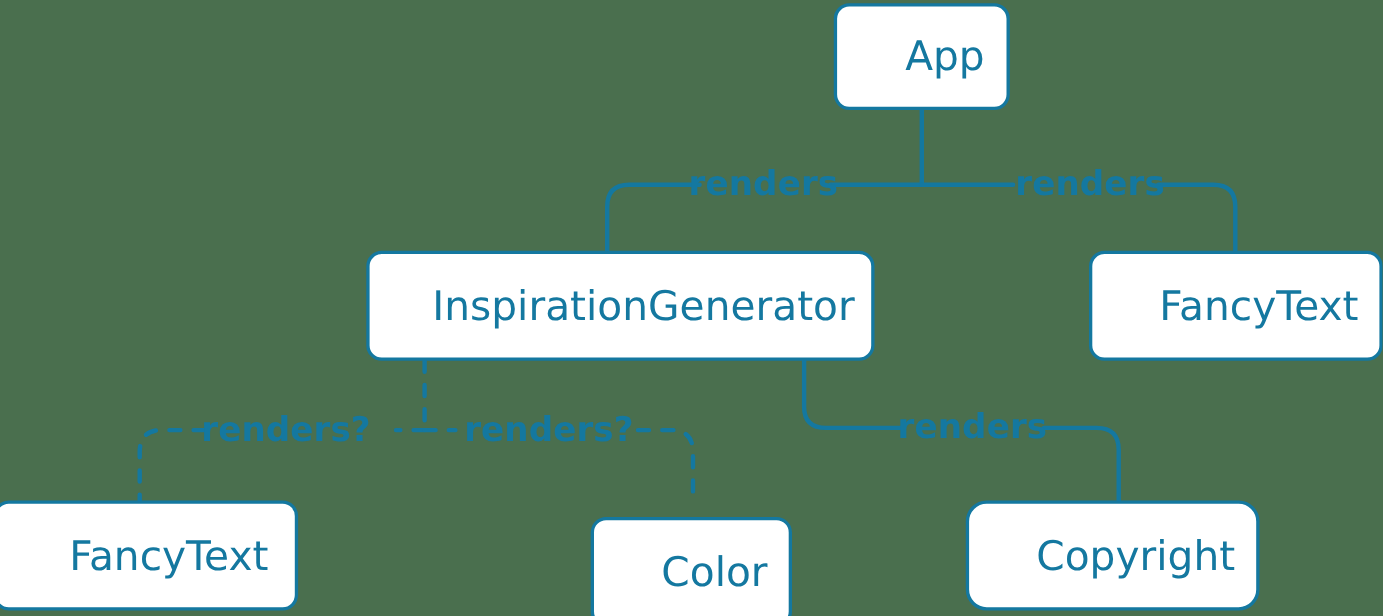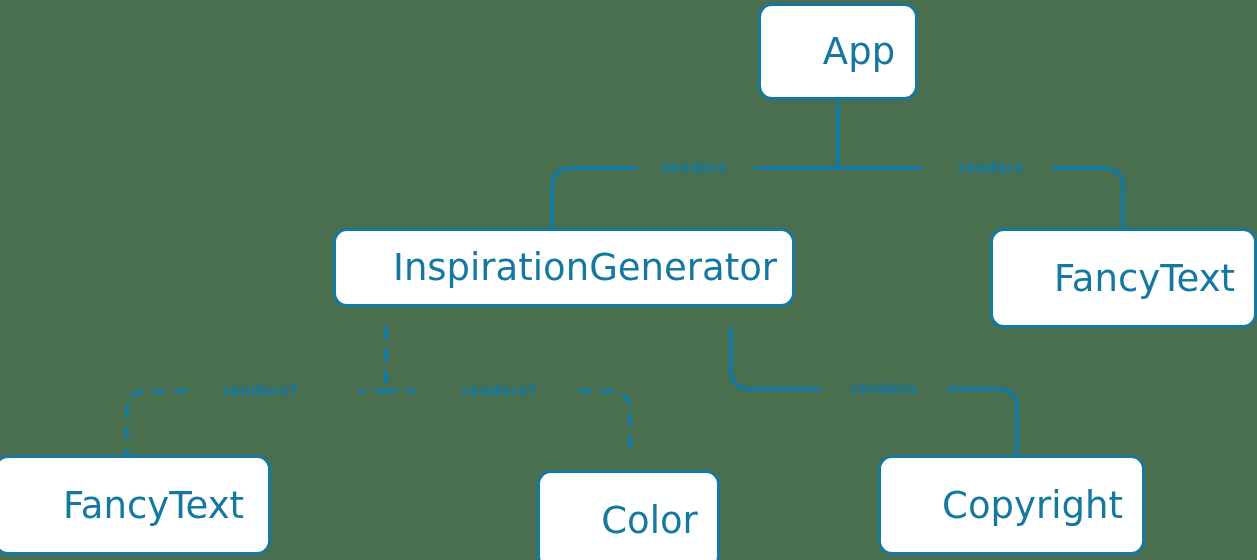--- a/index.html
+++ b/index.html
@@ -38,21 +38,21 @@
     font-size: 37px;
     font-weight: 400;
     letter-spacing: 0px;
     white-space: nowrap;
     z-index: 2;
     padding-left: 42px;
   }
   .edge-label {
     position: absolute;
     color: #1478a0;
-    font-size: 15px;
+    font-size: 31px;
     font-weight: 700;
     letter-spacing: 0.1px;
     white-space: nowrap;
     z-index: 3;
     transform: translate(-50%, -50%);
     line-height: 1;
   }
 </style>
 </head>
 <body>
@@ -78,37 +78,37 @@
              M 580 391 L 610 391 Q 630 391 630 411 L 630 453" fill="none" stroke="#1478a0" stroke-width="4" stroke-linecap="round" stroke-dasharray="10 12"></path>
 
     <path d="M 731 328 L 731 370 Q 731 389 751 389 L 820 389
              M 949 389 L 997 389 Q 1017 389 1017 409 L 1017 455" fill="none" stroke="#1478a0" stroke-width="4" stroke-linecap="round"></path>
   </svg>
 
   <div class="node" style="left:758px; top:3px; width:160px; height:97px;">
     <span>App</span>
   </div>
 
-  <div class="node" style="left:333px; top:228px; width:462px; height:79px;align-items:center;">
+  <div class="node" style="left:333px; top:228px; width:462px; height:100px;align-items:center;">
     <span>InspirationGenerator</span>
   </div>
 
   <div class="node" style="left:990px; top:228px; width:267px; height:100px;">
     <span>FancyText</span>
   </div>
 
   <div class="node" style="left:-6px; top:455px; width:277px; height:100px;">
     <span>FancyText</span>
   </div>
 
   <div class="node" style="left:537px; top:453px; width:183px; height:100px;margin-top:17px;">
     <span>Color</span>
   </div>
 
-  <div class="node" style="left:878px; top:455px; width:267px; height:100px;">
+  <div class="node" style="left:878px; top:455px; width:267px; height:100px;border-radius:19px;">
     <span>Copyright</span>
   </div>
 
   <div class="edge-label" style="left:694px; top:168px;">renders</div>
 
   <div class="edge-label" style="left:991px; top:168px;">renders</div>
 
   <div class="edge-label" style="left:260px; top:391px;">renders?</div>
 
   <div class="edge-label" style="left:499px; top:391px;">renders?</div>

